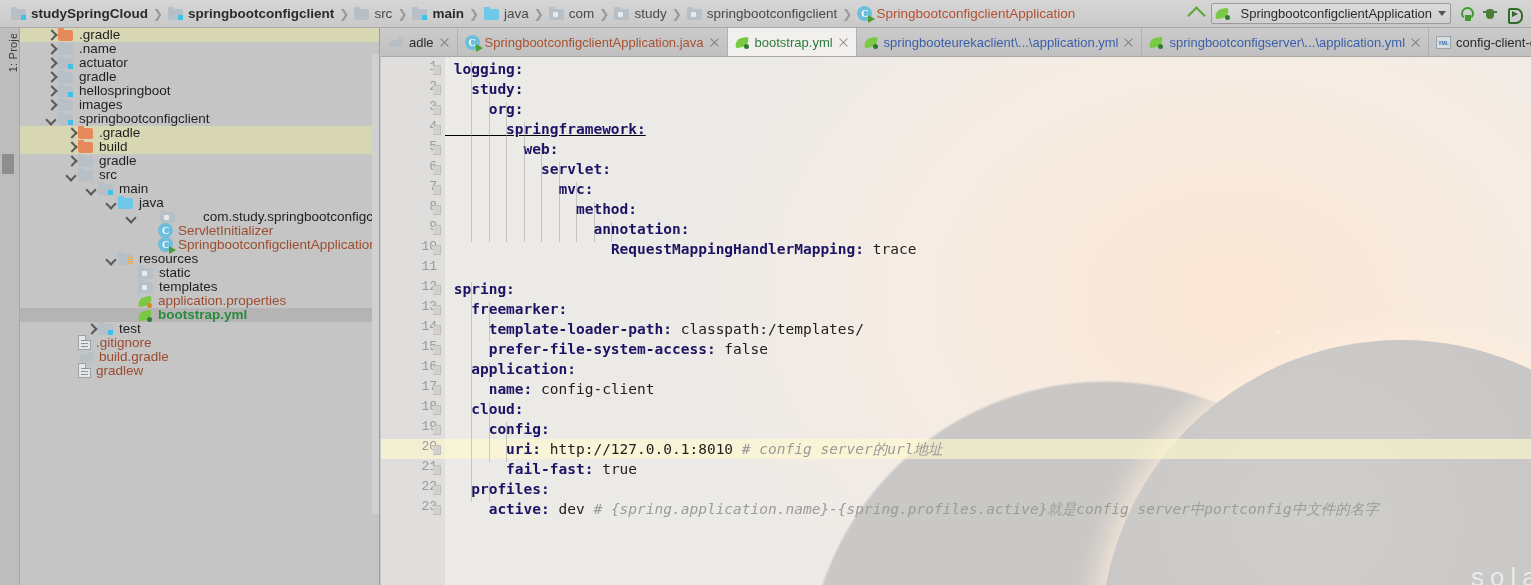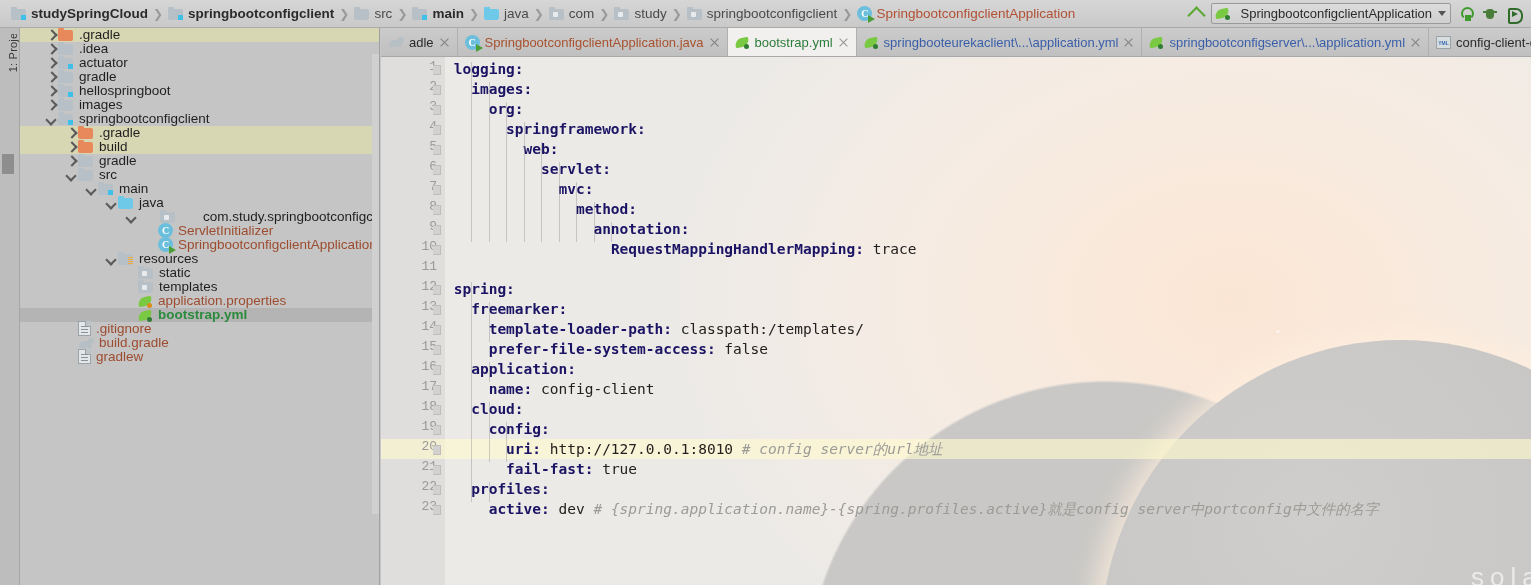--- a/index.html
+++ b/index.html
@@ -302,21 +302,21 @@
         <span class="ic">
           <span class="fold orange"></span>
         </span>
         <span class="rlabel">.gradle</span>
       </div>
       <div class="row" style="padding-left: 24px;">
         <span class="twisty r"></span>
         <span class="ic">
           <span class="fold"></span>
         </span>
-        <span class="rlabel">.idea</span>
+        <span class="rlabel">.name</span>
       </div>
       <div class="row" style="padding-left: 24px;">
         <span class="twisty r"></span>
         <span class="ic">
           <span class="fold src"></span>
         </span>
         <span class="rlabel">actuator</span>
       </div>
       <div class="row" style="padding-left: 24px;">
         <span class="twisty r"></span>
@@ -434,20 +434,27 @@
         </span>
         <span class="rlabel brown">application.properties</span>
       </div>
       <div class="row sel" style="padding-left: 104px;">
         <span class="twisty"></span>
         <span class="ymlic">
           <span class="leaf"></span>
           <span class="dot"></span>
         </span>
         <span class="rlabel green">bootstrap.yml</span>
+      </div>
+      <div class="row" style="padding-left: 64px;">
+        <span class="twisty r"></span>
+        <span class="ic">
+          <span class="fold src"></span>
+        </span>
+        <span class="rlabel">test</span>
       </div>
       <div class="row" style="padding-left: 44px;">
         <span class="twisty"></span>
         <span class="fileic"></span>
         <span class="rlabel brown">.gitignore</span>
       </div>
       <div class="row" style="padding-left: 44px;">
         <span class="twisty"></span>
         <span class="gradleic"></span>
         <span class="rlabel brown">build.gradle</span>
@@ -548,23 +555,23 @@
         <div class="fold-mark" style="top: 388px;"></div>
         <div class="gn" style="top: 402px;">21</div>
         <div class="fold-mark" style="top: 408px;"></div>
         <div class="gn" style="top: 422px;">22</div>
         <div class="fold-mark" style="top: 428px;"></div>
         <div class="gn" style="top: 442px;">23</div>
         <div class="fold-mark" style="top: 448px;"></div>
       </div>
     <div id="codelayer">
         <div class="cline" style="top: 2px;"><span> </span><span class="key">logging:</span></div>
-        <div class="cline" style="top: 22px;"><span>   </span><span class="key">images:</span></div>
+        <div class="cline" style="top: 22px;"><span>   </span><span class="key">study:</span></div>
         <div class="cline" style="top: 42px;"><span>     </span><span class="key">org:</span></div>
-        <div class="cline" style="top: 62px;"><span>       </span><span class="key">springframework:</span></div>
+        <div class="cline" style="top: 62px; text-decoration: underline;"><span>       </span><span class="key">springframework:</span></div>
         <div class="cline" style="top: 82px;"><span>         </span><span class="key">web:</span></div>
         <div class="cline" style="top: 102px;"><span>           </span><span class="key">servlet:</span></div>
         <div class="cline" style="top: 122px;"><span>             </span><span class="key">mvc:</span></div>
         <div class="cline" style="top: 142px;"><span>               </span><span class="key">method:</span></div>
         <div class="cline" style="top: 162px;"><span>                 </span><span class="key">annotation:</span></div>
         <div class="cline" style="top: 182px;"><span>                   </span><span class="key">RequestMappingHandlerMapping:</span><span class="val"> trace</span></div>
         <div class="cline" style="top: 202px;"><span> </span></div>
         <div class="cline" style="top: 222px;"><span> </span><span class="key">spring:</span></div>
         <div class="cline" style="top: 242px;"><span>   </span><span class="key">freemarker:</span></div>
         <div class="cline" style="top: 262px;"><span>     </span><span class="key">template-loader-path:</span><span class="val"> classpath:/templates/</span></div>

